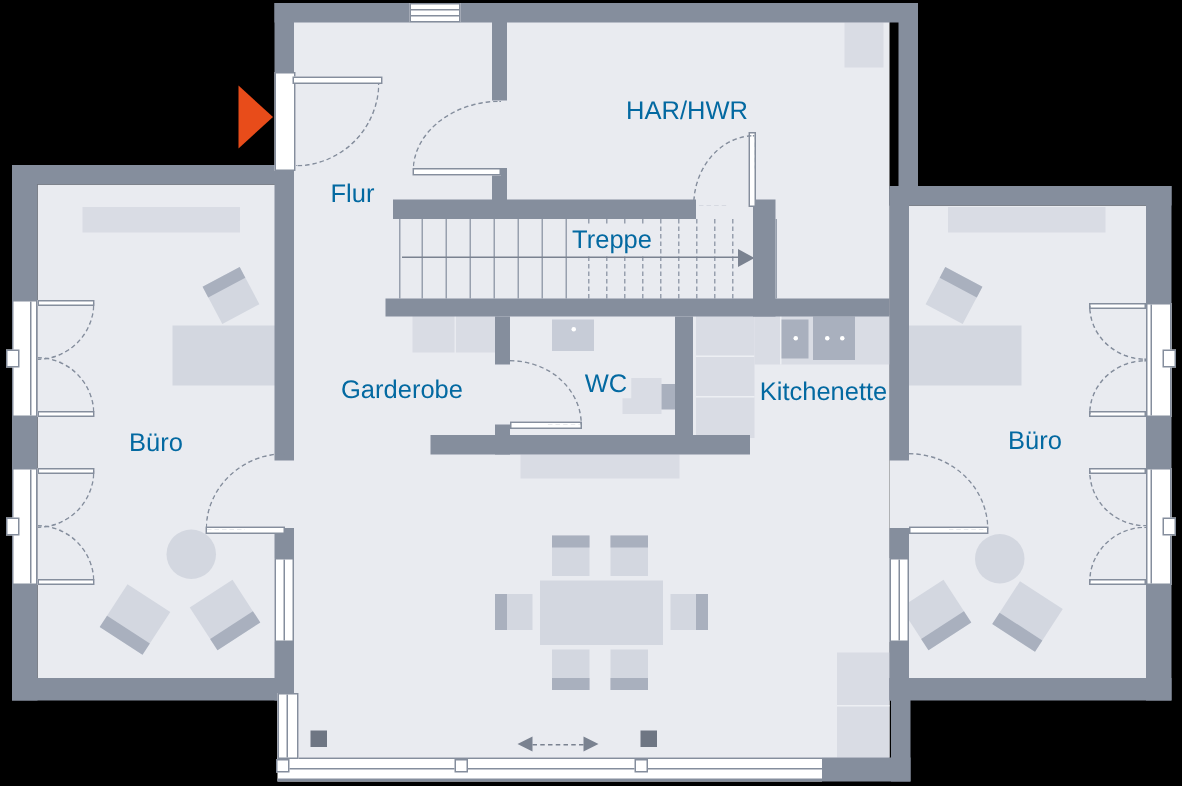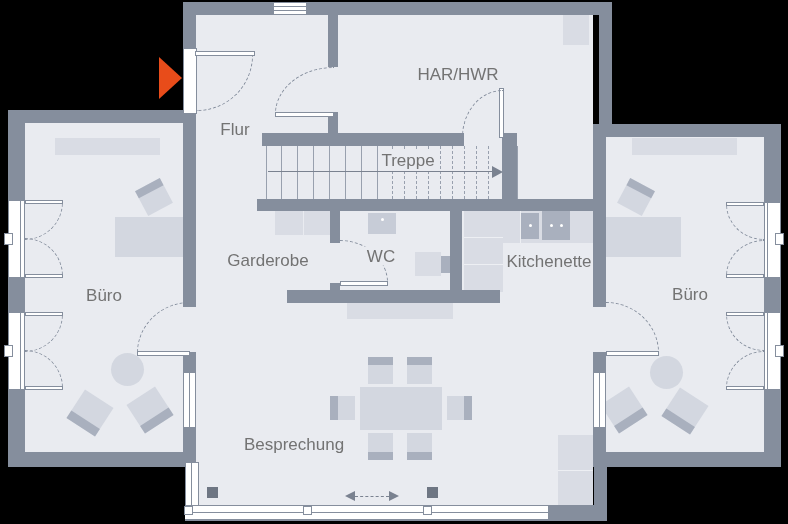--- a/index.html
+++ b/index.html
@@ -12,21 +12,21 @@
   .dark{position:absolute;background:#A9B0BE;z-index:2;}
   .win{position:absolute;background:#FFFFFF;border:1px solid #858E9D;box-sizing:border-box;z-index:4;}
   .leaf{position:absolute;background:#FFFFFF;border:1px solid #858E9D;box-sizing:border-box;z-index:5;}
   .arc{position:absolute;z-index:5;box-sizing:border-box;}
   .arc.tl{border-top:1px dashed #858E9D;border-left:1px dashed #858E9D;border-top-left-radius:100% 100%;}
   .arc.tr{border-top:1px dashed #858E9D;border-right:1px dashed #858E9D;border-top-right-radius:100% 100%;}
   .arc.br{border-bottom:1px dashed #858E9D;border-right:1px dashed #858E9D;border-bottom-right-radius:100% 100%;}
   .arc.bl{border-bottom:1px dashed #858E9D;border-left:1px dashed #858E9D;border-bottom-left-radius:100% 100%;}
   .tread{position:absolute;top:146px;height:53px;width:1px;background:#98A0AE;z-index:2;}
   .treadd{position:absolute;top:146px;height:53px;width:0;border-left:1px dashed #98A0AE;z-index:2;}
-  .lbl{position:absolute;z-index:6;color:#737373;font-size:17px;line-height:1;white-space:nowrap;
+  .lbl{position:absolute;z-index:6;color:#0369a1;font-size:17px;line-height:1;white-space:nowrap;
        transform:translate(-50%,-50%);}
   .lbl.bg{background:#E9EBF0;padding:1px 3px;}
   .band{position:absolute;background:#A9B0BE;}
   .post{position:absolute;width:9px;height:9px;background:#fff;border:1px solid #858E9D;box-sizing:border-box;z-index:6;}
   .dot{position:absolute;width:3px;height:3px;background:#fff;border-radius:50%;z-index:3;}
   .col{position:absolute;width:11px;height:11px;background:#6E7683;z-index:2;}
   .hl{position:absolute;background:#858E9D;z-index:5;}
 </style>
 </head>
 <body>
@@ -229,19 +229,18 @@
   <div class="post" style="left:423px;top:506px;"></div>
 
   <div style="position:absolute;left:355px;top:496px;width:34px;height:0;border-top:1px dashed #7A8290;z-index:6;"></div>
   <div style="position:absolute;left:345px;top:491px;width:0;height:0;border-right:10px solid #7A8290;border-top:5px solid transparent;border-bottom:5px solid transparent;z-index:6;"></div>
   <div style="position:absolute;left:389px;top:491px;width:0;height:0;border-left:10px solid #7A8290;border-top:5px solid transparent;border-bottom:5px solid transparent;z-index:6;"></div>
 
   <div class="lbl" style="left:235px;top:129px;">Flur</div>
   <div class="lbl" style="left:458px;top:74px;">HAR/HWR</div>
   <div class="lbl bg" style="left:408px;top:160px;">Treppe</div>
   <div class="lbl" style="left:268px;top:260px;">Garderobe</div>
-  <div class="lbl bg" style="left:381px;top:256px;">WC</div>
+  <div class="lbl bg" style="left:404px;top:256px;">WC</div>
   <div class="lbl" style="left:549px;top:261px;">Kitchenette</div>
   <div class="lbl" style="left:104px;top:295px;">Büro</div>
   <div class="lbl" style="left:690px;top:294px;">Büro</div>
-  <div class="lbl" style="left:294px;top:444px;">Besprechung</div>
 
 </div>
 
 </body></html>

